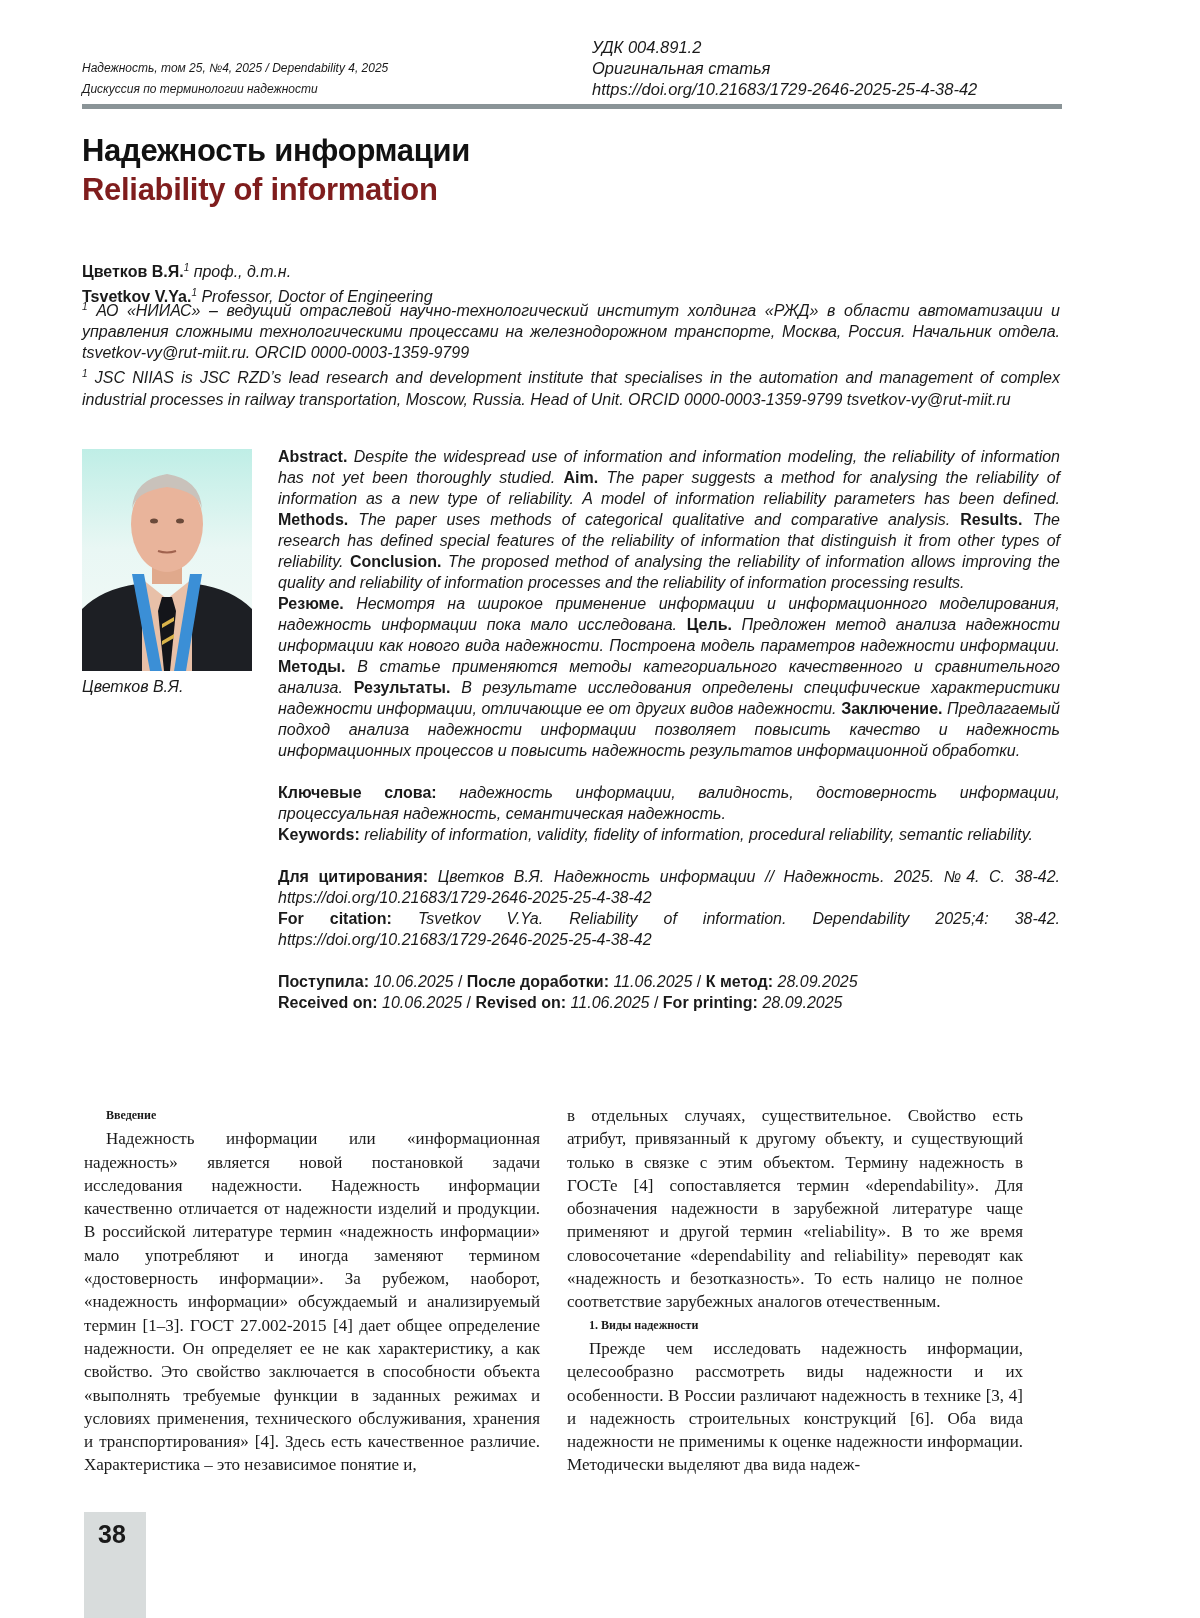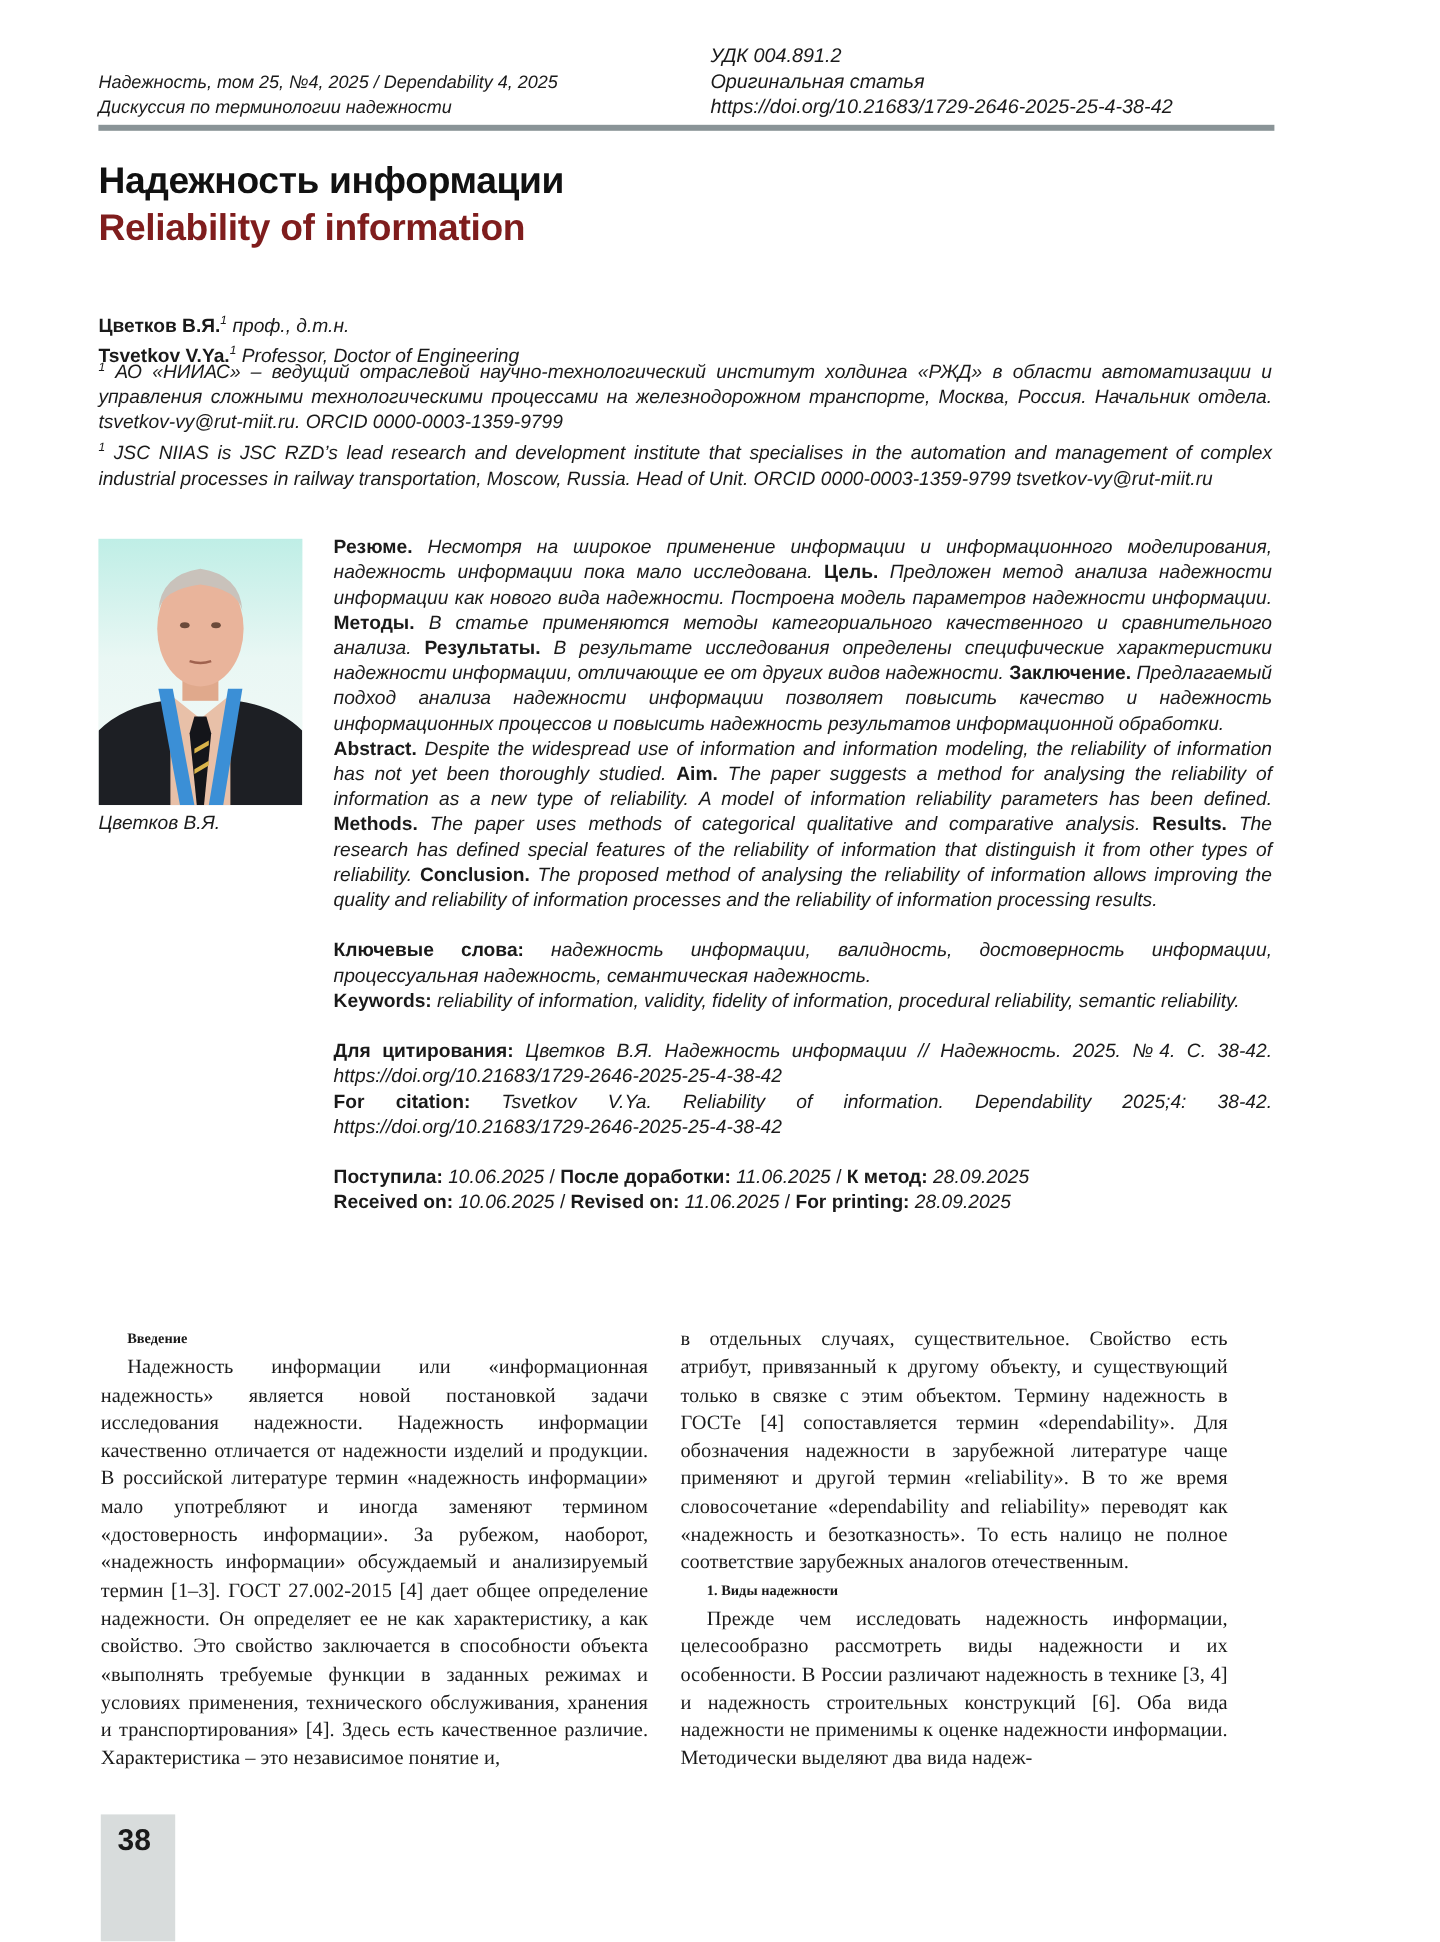--- a/index.html
+++ b/index.html
@@ -2,21 +2,21 @@
 <html><head>
 <meta charset="utf-8">
 <style>
   html, body { margin: 0; padding: 0; background: #ffffff; }
   body { width: 1200px; height: 1618px; position: relative; overflow: hidden; color: #1a1a1a; }
   .sans { font-family: "Liberation Sans", sans-serif; }
   .it { font-style: italic; }
   .b { font-weight: bold; }
 
   
-  .hdr-left { position: absolute; left: 82px; top: 58px; width: 490px; font-size: 15px; line-height: 21px; font-style: italic; }
+  .hdr-left { position: absolute; left: 82px; top: 58px; width: 490px; font-size: 12px; line-height: 21px; font-style: italic; }
   .hdr-right { position: absolute; left: 592px; top: 37px; width: 480px; font-size: 16.5px; line-height: 21px; font-style: italic; }
   .hdr-rule { position: absolute; left: 82px; top: 104px; width: 980px; height: 5px; background: #8a9497; }
 
   .title-ru { position: absolute; left: 82px; top: 133px; font-size: 31px; font-weight: bold; letter-spacing: -0.3px; color: #111; }
   .title-en { position: absolute; left: 82px; top: 172px; font-size: 31px; font-weight: bold; color: #7f1d1d; letter-spacing: -0.3px; }
 
   .authors { position: absolute; left: 82px; top: 232px; font-size: 16px; line-height: 21px; margin-top: 25px; }
   .authors sup { font-size: 10px; font-style: italic; }
 
   .affil { position: absolute; left: 82px; top: 296px; width: 978px; font-size: 16px; line-height: 21px; font-style: italic; text-align: justify; }
@@ -95,42 +95,42 @@
     <ellipse cx="72" cy="72" rx="4" ry="2.5" fill="#6b4a3a"></ellipse>
     <ellipse cx="98" cy="72" rx="4" ry="2.5" fill="#6b4a3a"></ellipse>
 
     <path d="M76 102 Q85 105 94 102" stroke="#a0624e" stroke-width="2" fill="none"></path>
   </svg>
 </div>
 <div class="photo-caption sans">Цветков В.Я.</div>
 
 <div class="abstract sans">
   <p>
+    <span class="b">Abstract.</span>
+    <span class="it">Despite the widespread use of information and information modeling, the reliability of information has not yet been thoroughly studied.</span>
+    <span class="b">Aim.</span>
+    <span class="it">The paper suggests a method for analysing the reliability of information as a new type of reliability. A model of information reliability parameters has been defined.</span>
+    <span class="b">Methods.</span>
+    <span class="it">The paper uses methods of categorical qualitative and comparative analysis.</span>
+    <span class="b">Results.</span>
+    <span class="it">The research has defined special features of the reliability of information that distinguish it from other types of reliability.</span>
+    <span class="b">Conclusion.</span>
+    <span class="it">The proposed method of analysing the reliability of information allows improving the quality and reliability of information processes and the reliability of information processing results.</span>
+  </p>
+  <p>
     <span class="b">Резюме.</span>
     <span class="it">Несмотря на широкое применение информации и информационного моделирования, надежность информации пока мало исследована.</span>
     <span class="b">Цель.</span>
     <span class="it">Предложен метод анализа надежности информации как нового вида надежности. Построена модель параметров надежности информации.</span>
     <span class="b">Методы.</span>
     <span class="it">В статье применяются методы категориального качественного и сравнительного анализа.</span>
     <span class="b">Результаты.</span>
     <span class="it">В результате исследования определены специфические характеристики надежности информации, отличающие ее от других видов надежности.</span>
     <span class="b">Заключение.</span>
     <span class="it">Предлагаемый подход анализа надежности информации позволяет повысить качество и надежность информационных процессов и повысить надежность результатов информационной обработки.</span>
-  </p>
-  <p>
-    <span class="b">Abstract.</span>
-    <span class="it">Despite the widespread use of information and information modeling, the reliability of information has not yet been thoroughly studied.</span>
-    <span class="b">Aim.</span>
-    <span class="it">The paper suggests a method for analysing the reliability of information as a new type of reliability. A model of information reliability parameters has been defined.</span>
-    <span class="b">Methods.</span>
-    <span class="it">The paper uses methods of categorical qualitative and comparative analysis.</span>
-    <span class="b">Results.</span>
-    <span class="it">The research has defined special features of the reliability of information that distinguish it from other types of reliability.</span>
-    <span class="b">Conclusion.</span>
-    <span class="it">The proposed method of analysing the reliability of information allows improving the quality and reliability of information processes and the reliability of information processing results.</span>
   </p>
   <div class="gap"></div>
   <p>
     <span class="b">Ключевые слова:</span>
     <span class="it">надежность информации, валидность, достоверность информации, процессуальная надежность, семантическая надежность.</span>
   </p>
   <p>
     <span class="b">Keywords:</span>
     <span class="it">reliability of information, validity, fidelity of information, procedural reliability, semantic reliability.</span>
   </p>

